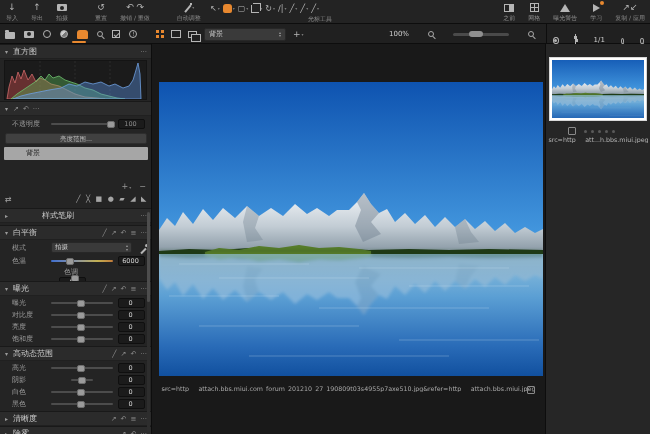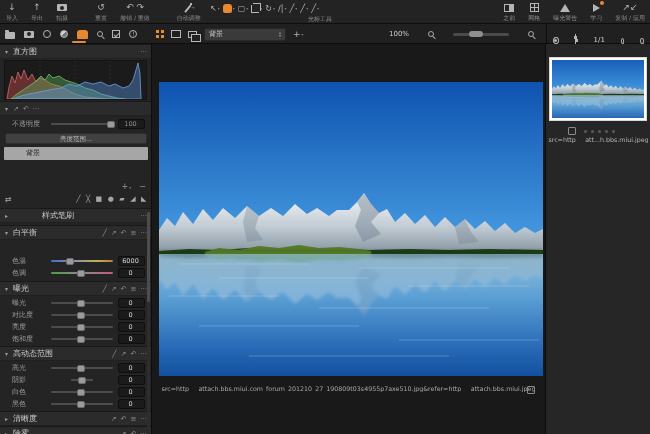--- a/index.html
+++ b/index.html
@@ -396,28 +396,39 @@
       <span class="dis">▾</span>
       <span class="t">白平衡</span>
       <span class="hicons">
         <span>╱</span>
         <span>↗</span>
         <span>↶</span>
         <span>≡</span>
         <span>···</span>
       </span>
     </div>
+    <div class="srow" style="top:197px;height:13px;">
+      <span class="lbl">模式</span>
+      <span class="modebox">
+        <span class="ddt">拍摄</span>
+        <span class="stepper">
+            <span>▴</span>
+            <span>▾</span>
+          </span>
+      </span>
+      <span class="mode-pip"><span class="pip"></span></span>
+    </div>
     <div class="srow" style="top:211px;">
       <span class="lbl">色温</span>
       <span class="track temp">
           <span class="handle" style="left:30%;"></span>
         </span>
       <span class="val">6000</span>
     </div>
-    <div class="srow" style="top:223px;">
+    <div class="srow" style="top:223px;flex-direction:column;">
       <span class="lbl">色调</span>
       <span class="track tint">
           <span class="handle" style="left:48%;"></span>
         </span>
       <span class="val">0</span>
     </div>
 
     <div class="sec" style="top:237px;">
       <span class="dis">▾</span>
       <span class="t">曝光</span>

